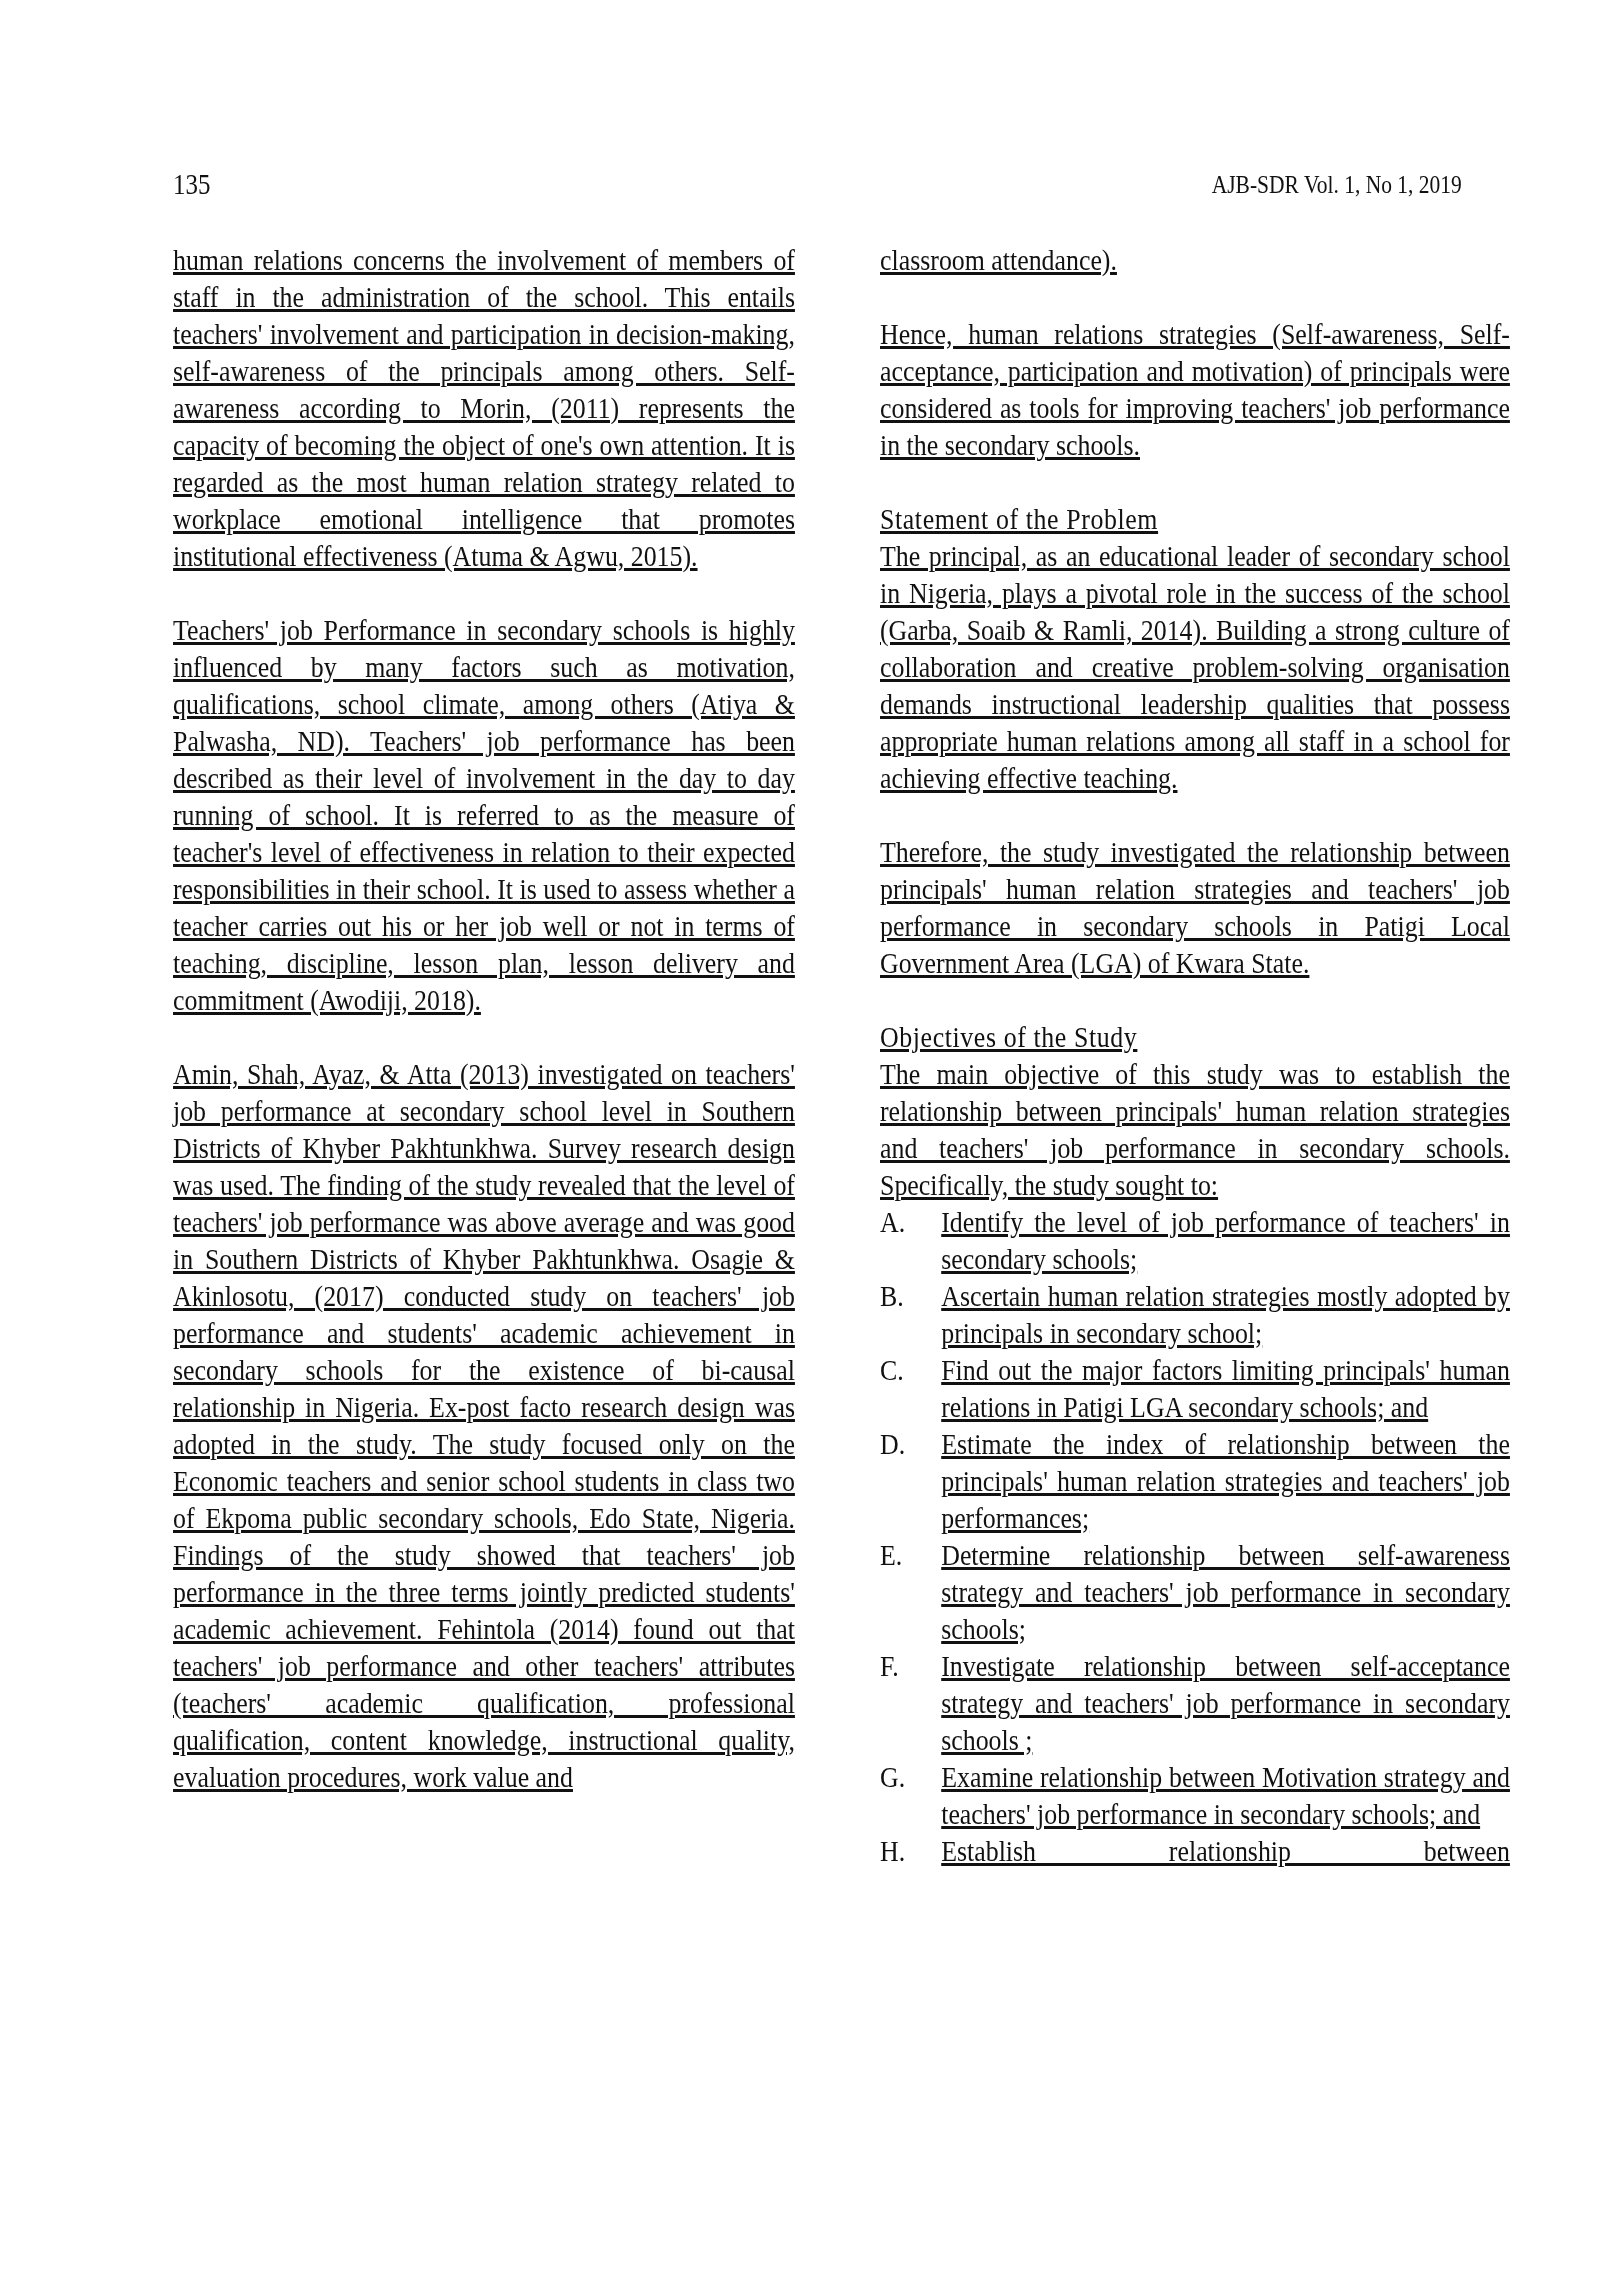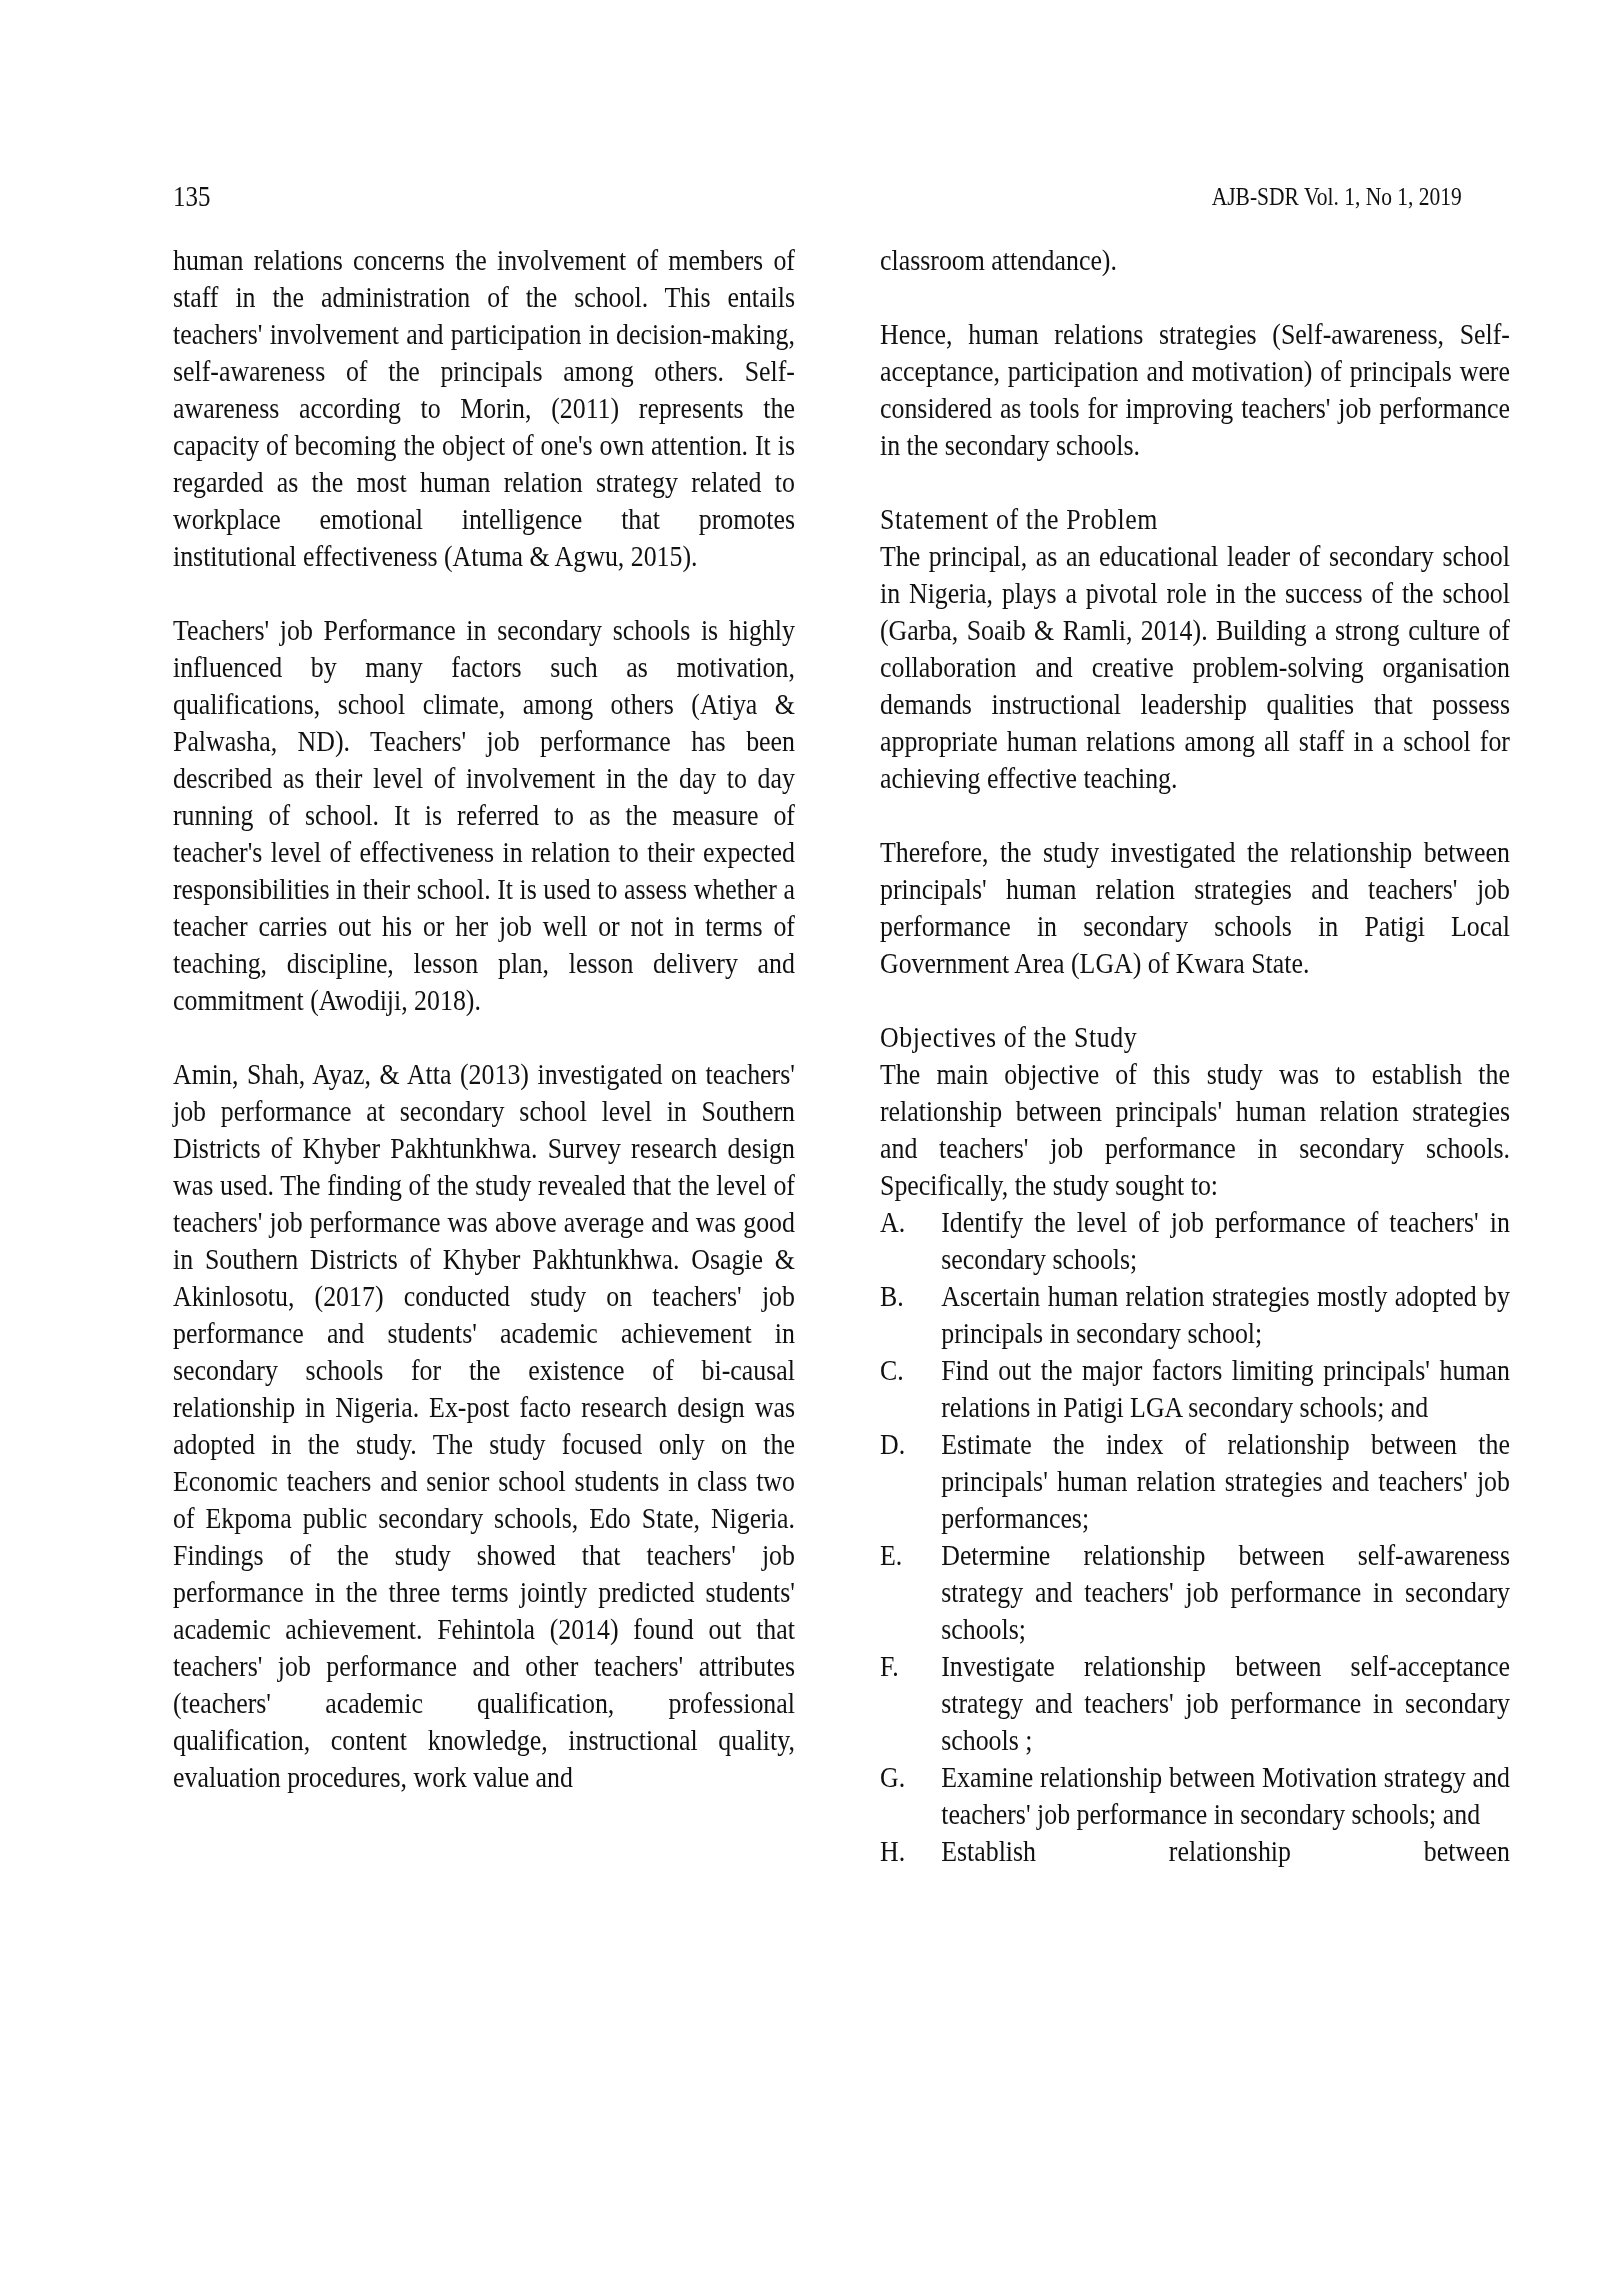--- a/index.html
+++ b/index.html
@@ -16,21 +16,20 @@
       font-family: "Liberation Serif", "DejaVu Serif", serif;
     }
     .page-header {
       position: absolute;
       top: 165px;
       left: 173px;
       width: 1289px;
       height: 39px;
       font-size: 29px;
       line-height: 39px;
-      margin-top: 12px;
     }
     .page-number {
       position: absolute;
       left: 0;
       top: 0;
       transform: scaleX(0.86);
       transform-origin: left center;
     }
     .journal-ref {
       position: absolute;
@@ -40,20 +39,21 @@
       transform: scaleX(0.86);
       transform-origin: right center;
     }
     .column {
       position: absolute;
       top: 241px;
       font-size: 30px;
       line-height: 37px;
       text-align: justify;
       hyphens: none;
+      text-decoration: underline;
     }
     .column-left {
       left: 173px;
       width: 622px;
     }
     .column-right {
       left: 880px;
       width: 630px;
     }
     .column .inner {

